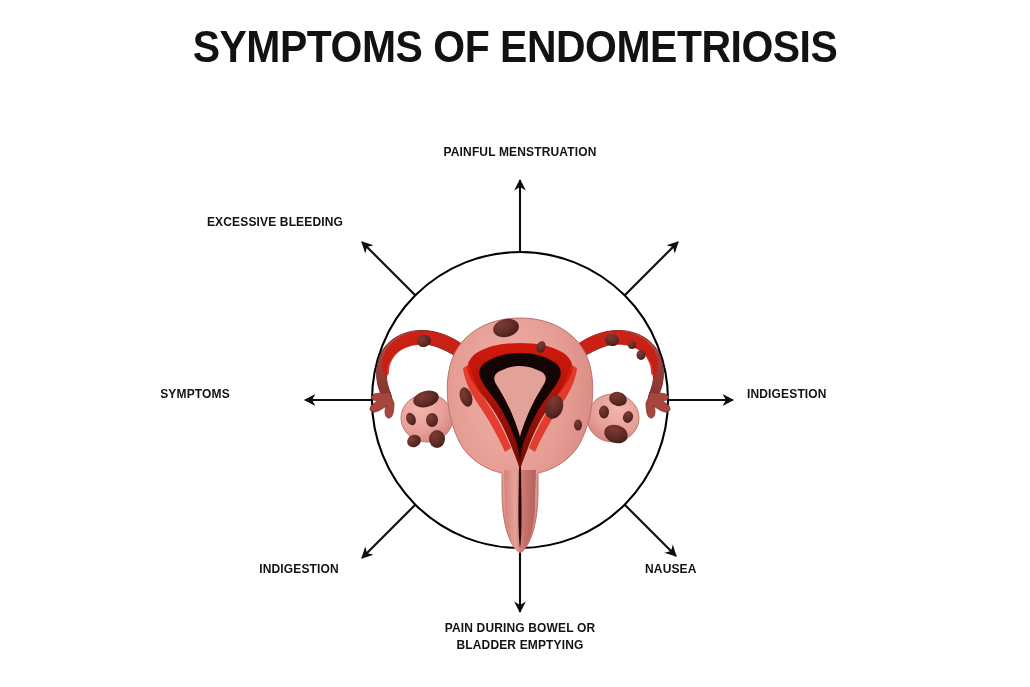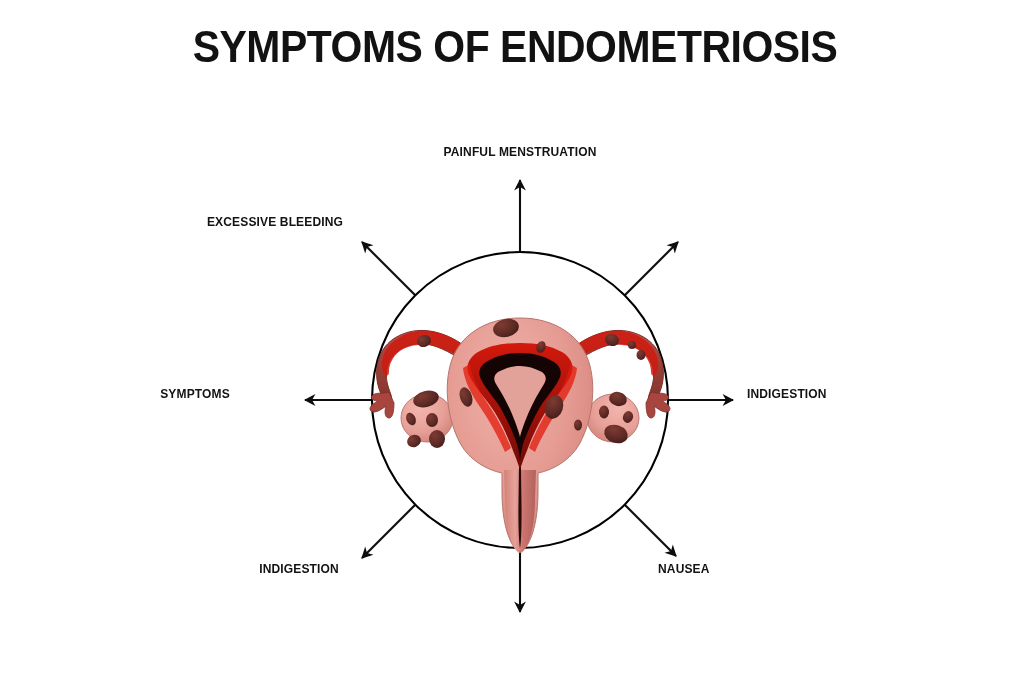--- a/index.html
+++ b/index.html
@@ -215,22 +215,26 @@
       <ellipse cx="632" cy="345" rx="4" ry="4" fill="url(#gLesion)"></ellipse>
       <ellipse cx="641" cy="355" rx="4.5" ry="5" fill="url(#gLesion)"></ellipse>
     </g>
   </svg>
 
   <div class="label center" style="left:330px; top:144px; width:380px;">PAINFUL MENSTRUATION</div>
 
 
   <div class="label left" style="left:747px; top:386px;">INDIGESTION</div>
 
-  <div class="label left" style="left:645px; top:561px;margin-left:13px;">NAUSEA</div>
-
+  <div class="label left" style="left:645px; top:561px;">NAUSEA</div>
+
+  <div class="label center" style="left:330px; top:620px; width:380px;">
+    <span>PAIN DURING BOWEL OR</span><br>
+    <span>BLADDER EMPTYING</span>
+  </div>
 
   <div class="label right" style="left:195px; top:561px; width:208px;">INDIGESTION</div>
 
   <div class="label right" style="left:95px; top:386px; width:200px;">SYMPTOMS</div>
 
   <div class="label right" style="left:145px; top:214px; width:260px;">EXCESSIVE BLEEDING</div>
 
 </div>
 
 </body></html>

